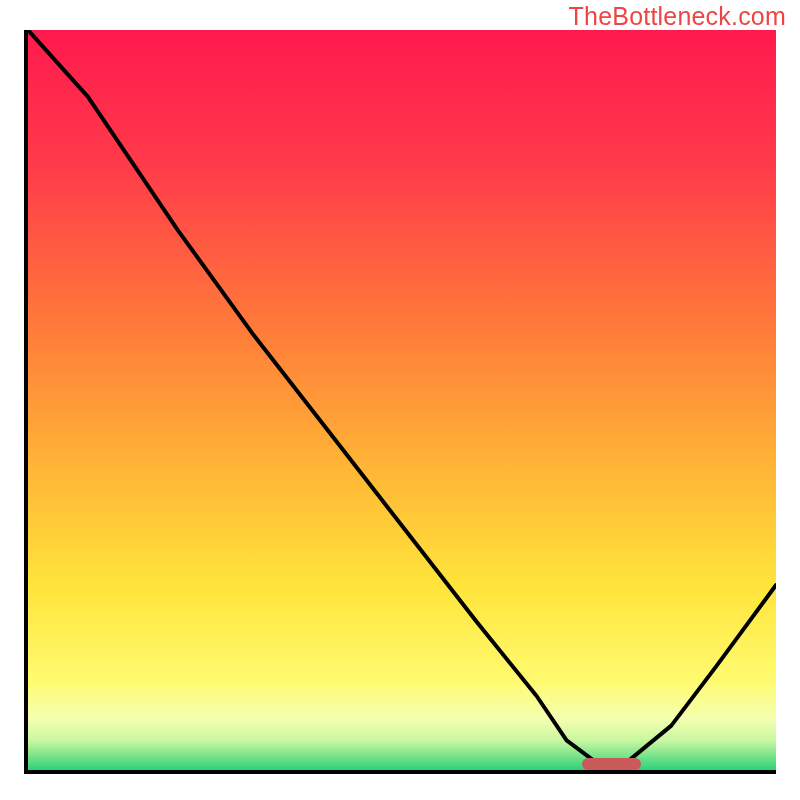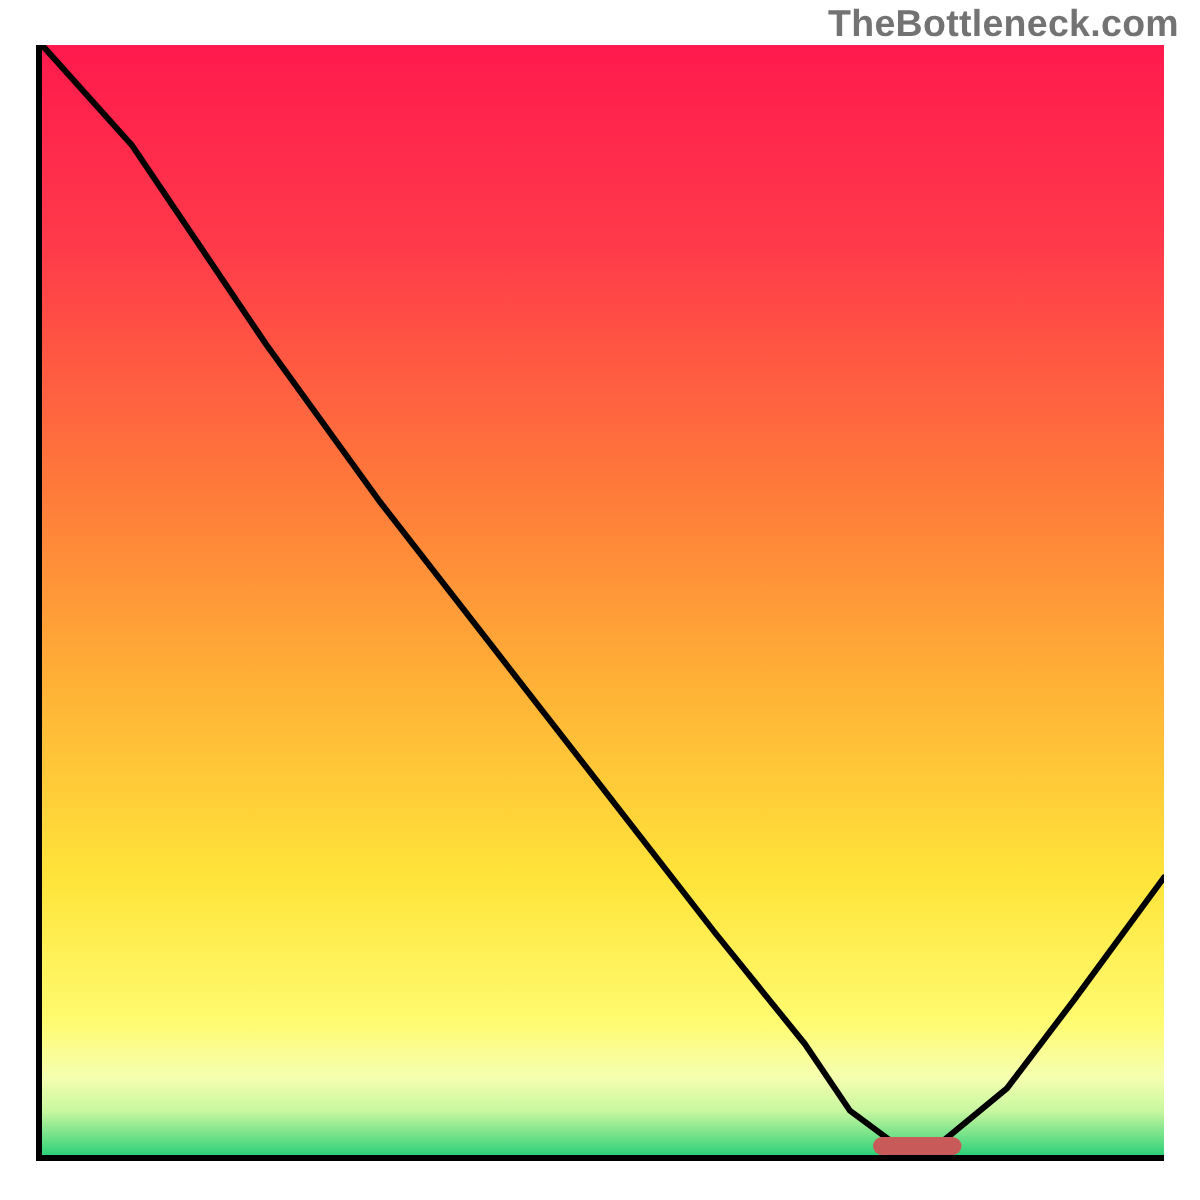--- a/index.html
+++ b/index.html
@@ -13,22 +13,22 @@
   .wrap {
     position: relative;
     width: 800px;
     height: 800px;
   }
   .watermark {
     position: absolute;
     top: 2px;
     right: 14px;
     font-size: 25px;
-    font-weight: 700;
-    color: #737373;
+    font-weight: 400;
+    color: #ef4444;
     letter-spacing: 0.2px;
     z-index: 5;
   }
   .plot {
     position: absolute;
     left: 24px;
     top: 30px;
     width: 752px;
     height: 744px;
     border: 4px solid #000000;

